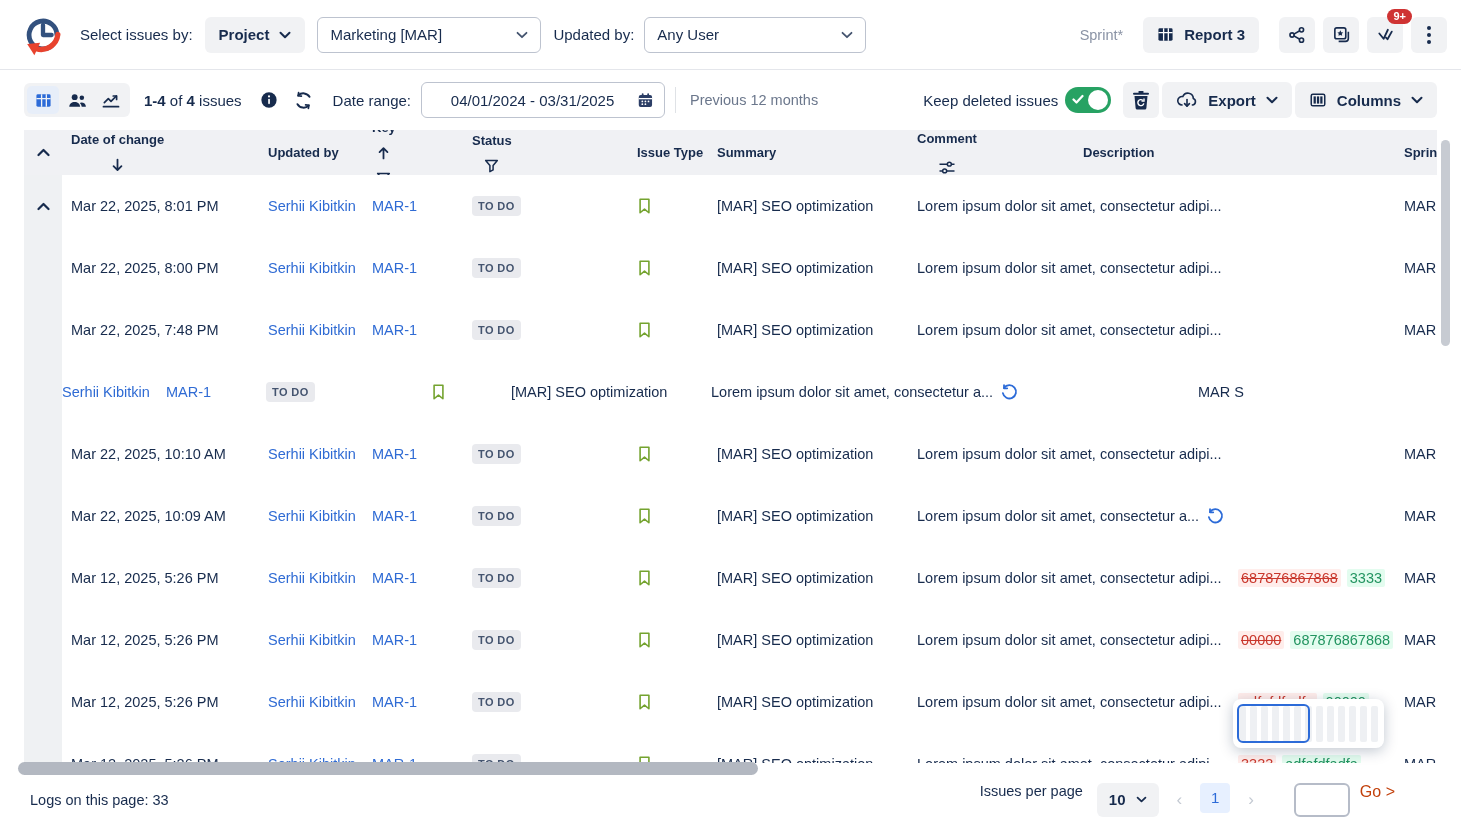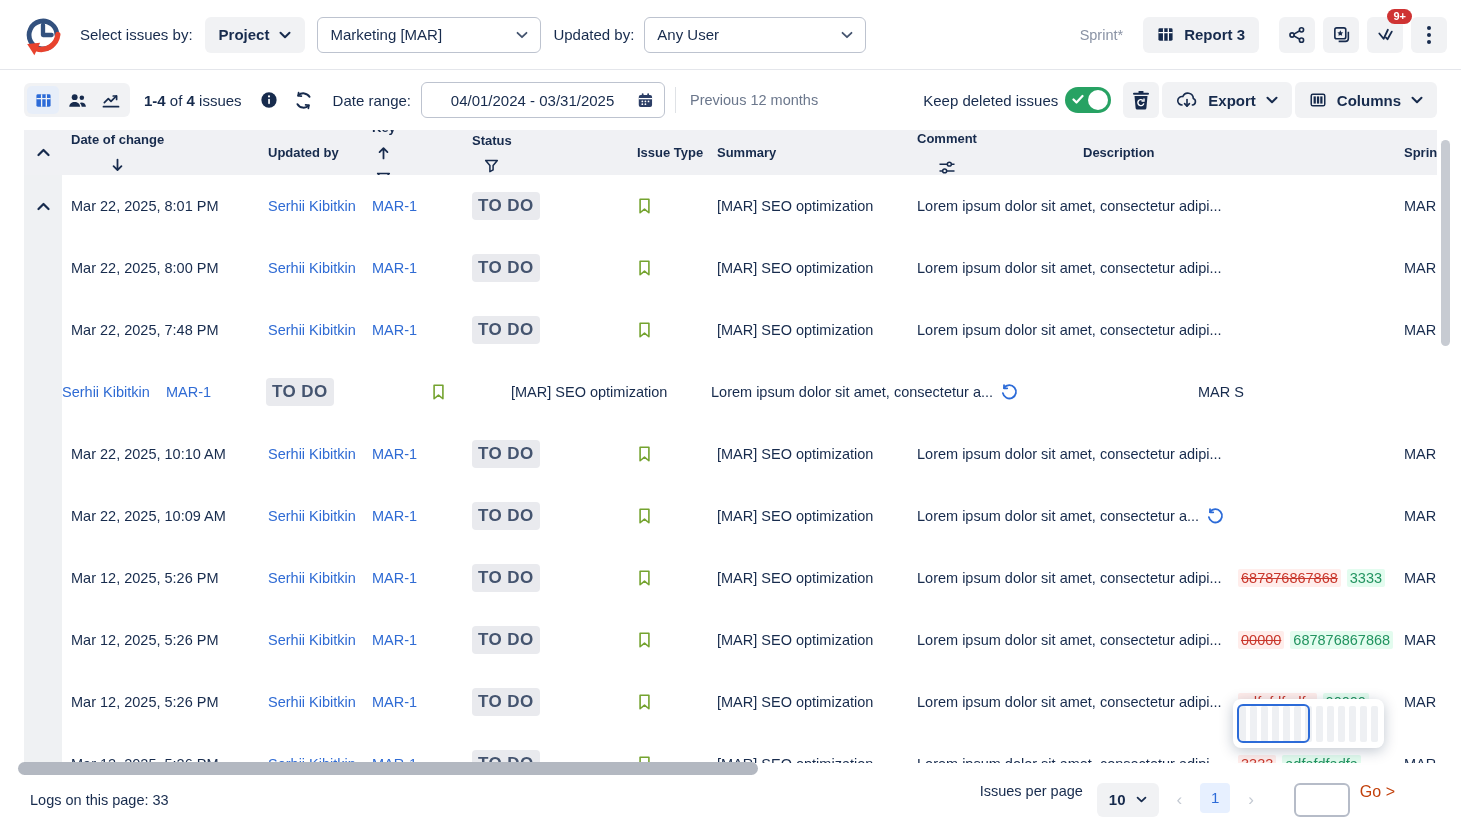--- a/index.html
+++ b/index.html
@@ -100,21 +100,21 @@
   .col-status  { width: 158px; }
   .col-type    { width: 87px;  padding-left: 7px; }
   .col-summary { width: 200px; }
   .col-desc    { width: 321px; }
   .col-comment { width: 166px; }
   .col-sprint  { width: 80px; }
   .hgroup { display: inline-flex; align-items: center; gap: 10px; flex-direction: column; }
   .hicon { display: inline-flex; cursor: pointer; }
   a.link { color: #2f6bd4; text-decoration: none; font-size: 14.5px; cursor: pointer; }
   .chip {
-    background: #e9eaee; color: #44546f; font-size: 17px; font-weight: 700;
+    background: #e9eaee; color: #44546f; font-size: 11px; font-weight: 700;
     letter-spacing: .4px; padding: 4px 6px; border-radius: 4px;
   }
   .desc-text { overflow: hidden; text-overflow: ellipsis; }
   .restore-btn { border: none; background: transparent; cursor: pointer; margin-left: 8px; padding: 0; flex: 0 0 auto; }
   .diff-del {
     color: #c9372c; text-decoration: line-through; background: #ffedeb;
     padding: 1px 3px; border-radius: 2px; margin-right: 6px;
   }
   .diff-ins { color: #229460; background: #e3fcef; padding: 1px 3px; border-radius: 2px; }
 

